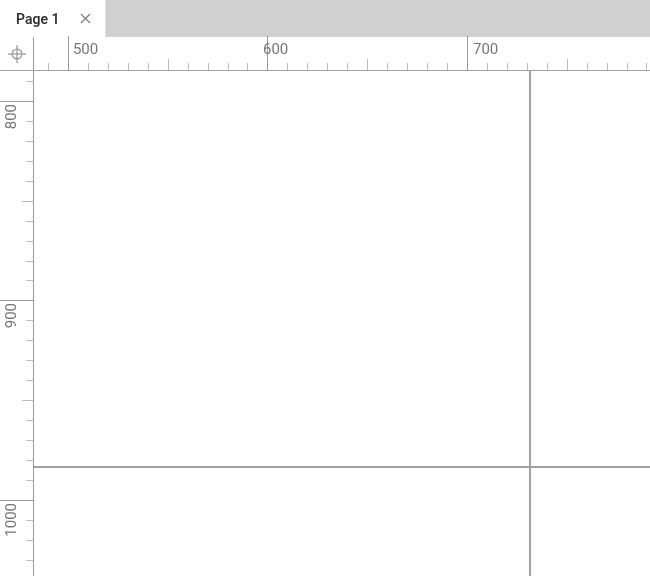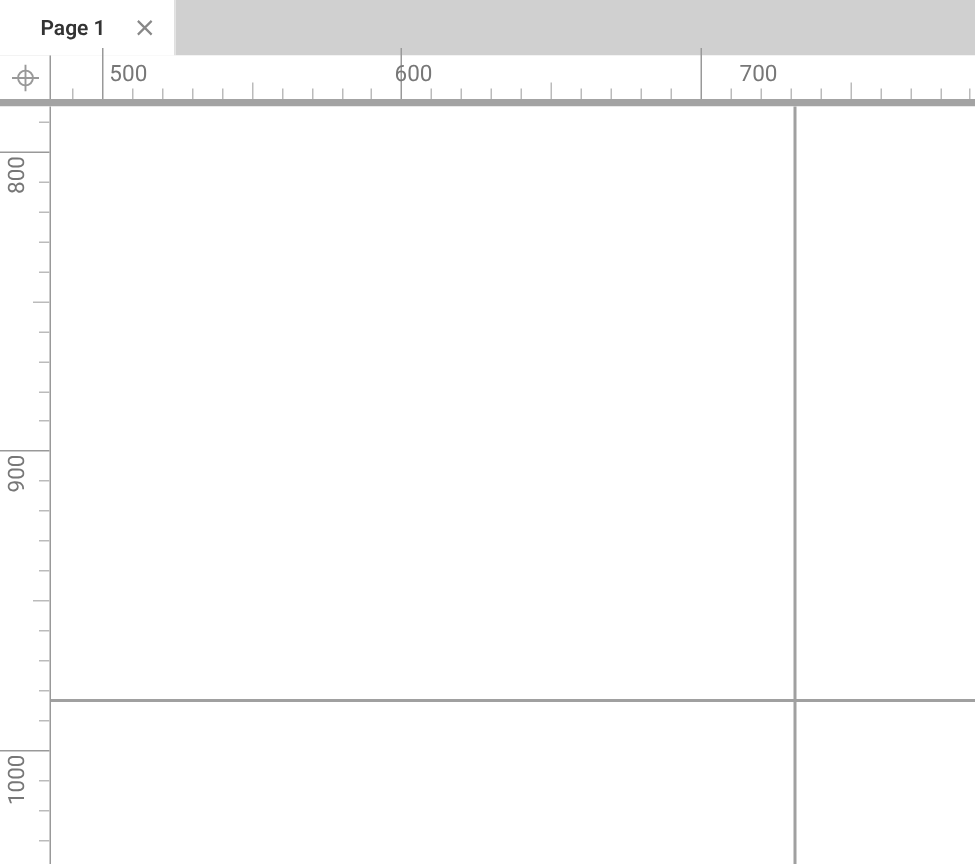--- a/index.html
+++ b/index.html
@@ -17,21 +17,21 @@
     .tab-bar {
       display: flex;
       height: 37px;
       background: #d0d0d0;
       align-items: stretch;
     }
     .tab {
       display: flex;
       align-items: center;
       background: #fff;
-      padding: 0 12px 0 27px;
+      padding: 0 12px 0 16px;
       gap: 18px;
       font-size: 14px;
       font-weight: 600;
       color: #333;
       border-right: 1px solid #e0e0e0;
     }
     .tab .close {
       width: 16px;
       height: 16px;
       display: flex;
@@ -40,21 +40,21 @@
       color: #888;
       cursor: pointer;
     }
     .tab .close svg {
       width: 11px;
       height: 11px;
     }
     .ruler-row {
       height: 34px;
       display: flex;
-      border-bottom: 5px solid #a3a3a3;
+      border-bottom: 1px solid #a3a3a3;
     }
     .origin-box {
       width: 34px;
       display: flex;
       align-items: center;
       justify-content: center;
       border-right: 1px solid #999;
       color: #999;
     }
     .origin-box svg {
@@ -193,21 +193,21 @@
       <div class="h-tick minor" style="left: 472.815px;"></div>
       <div class="h-tick minor" style="left: 492.765px;"></div>
       <div class="h-tick minor" style="left: 512.715px;"></div>
       <div class="h-tick mid" style="left: 532.665px;"></div>
       <div class="h-tick minor" style="left: 552.615px;"></div>
       <div class="h-tick minor" style="left: 572.565px;"></div>
       <div class="h-tick minor" style="left: 592.515px;"></div>
       <div class="h-tick minor" style="left: 612.465px;"></div>
       <div class="h-label" style="left: 36.915px;">500</div>
       <div class="h-label" style="left: 227px;">600</div>
-      <div class="h-label" style="left: 457px;">700</div>
+      <div class="h-label" style="left: 437px;">700</div>
     </div>
 </div>
 
 <div class="content-row">
   <div class="v-ruler" id="v-ruler">
       <div class="v-tick minor" style="top: 9.975px;"></div>
       <div class="v-tick major" style="top: 29.925px;"></div>
       <div class="v-tick minor" style="top: 49.875px;"></div>
       <div class="v-tick minor" style="top: 69.825px;"></div>
       <div class="v-tick minor" style="top: 89.775px;"></div>

